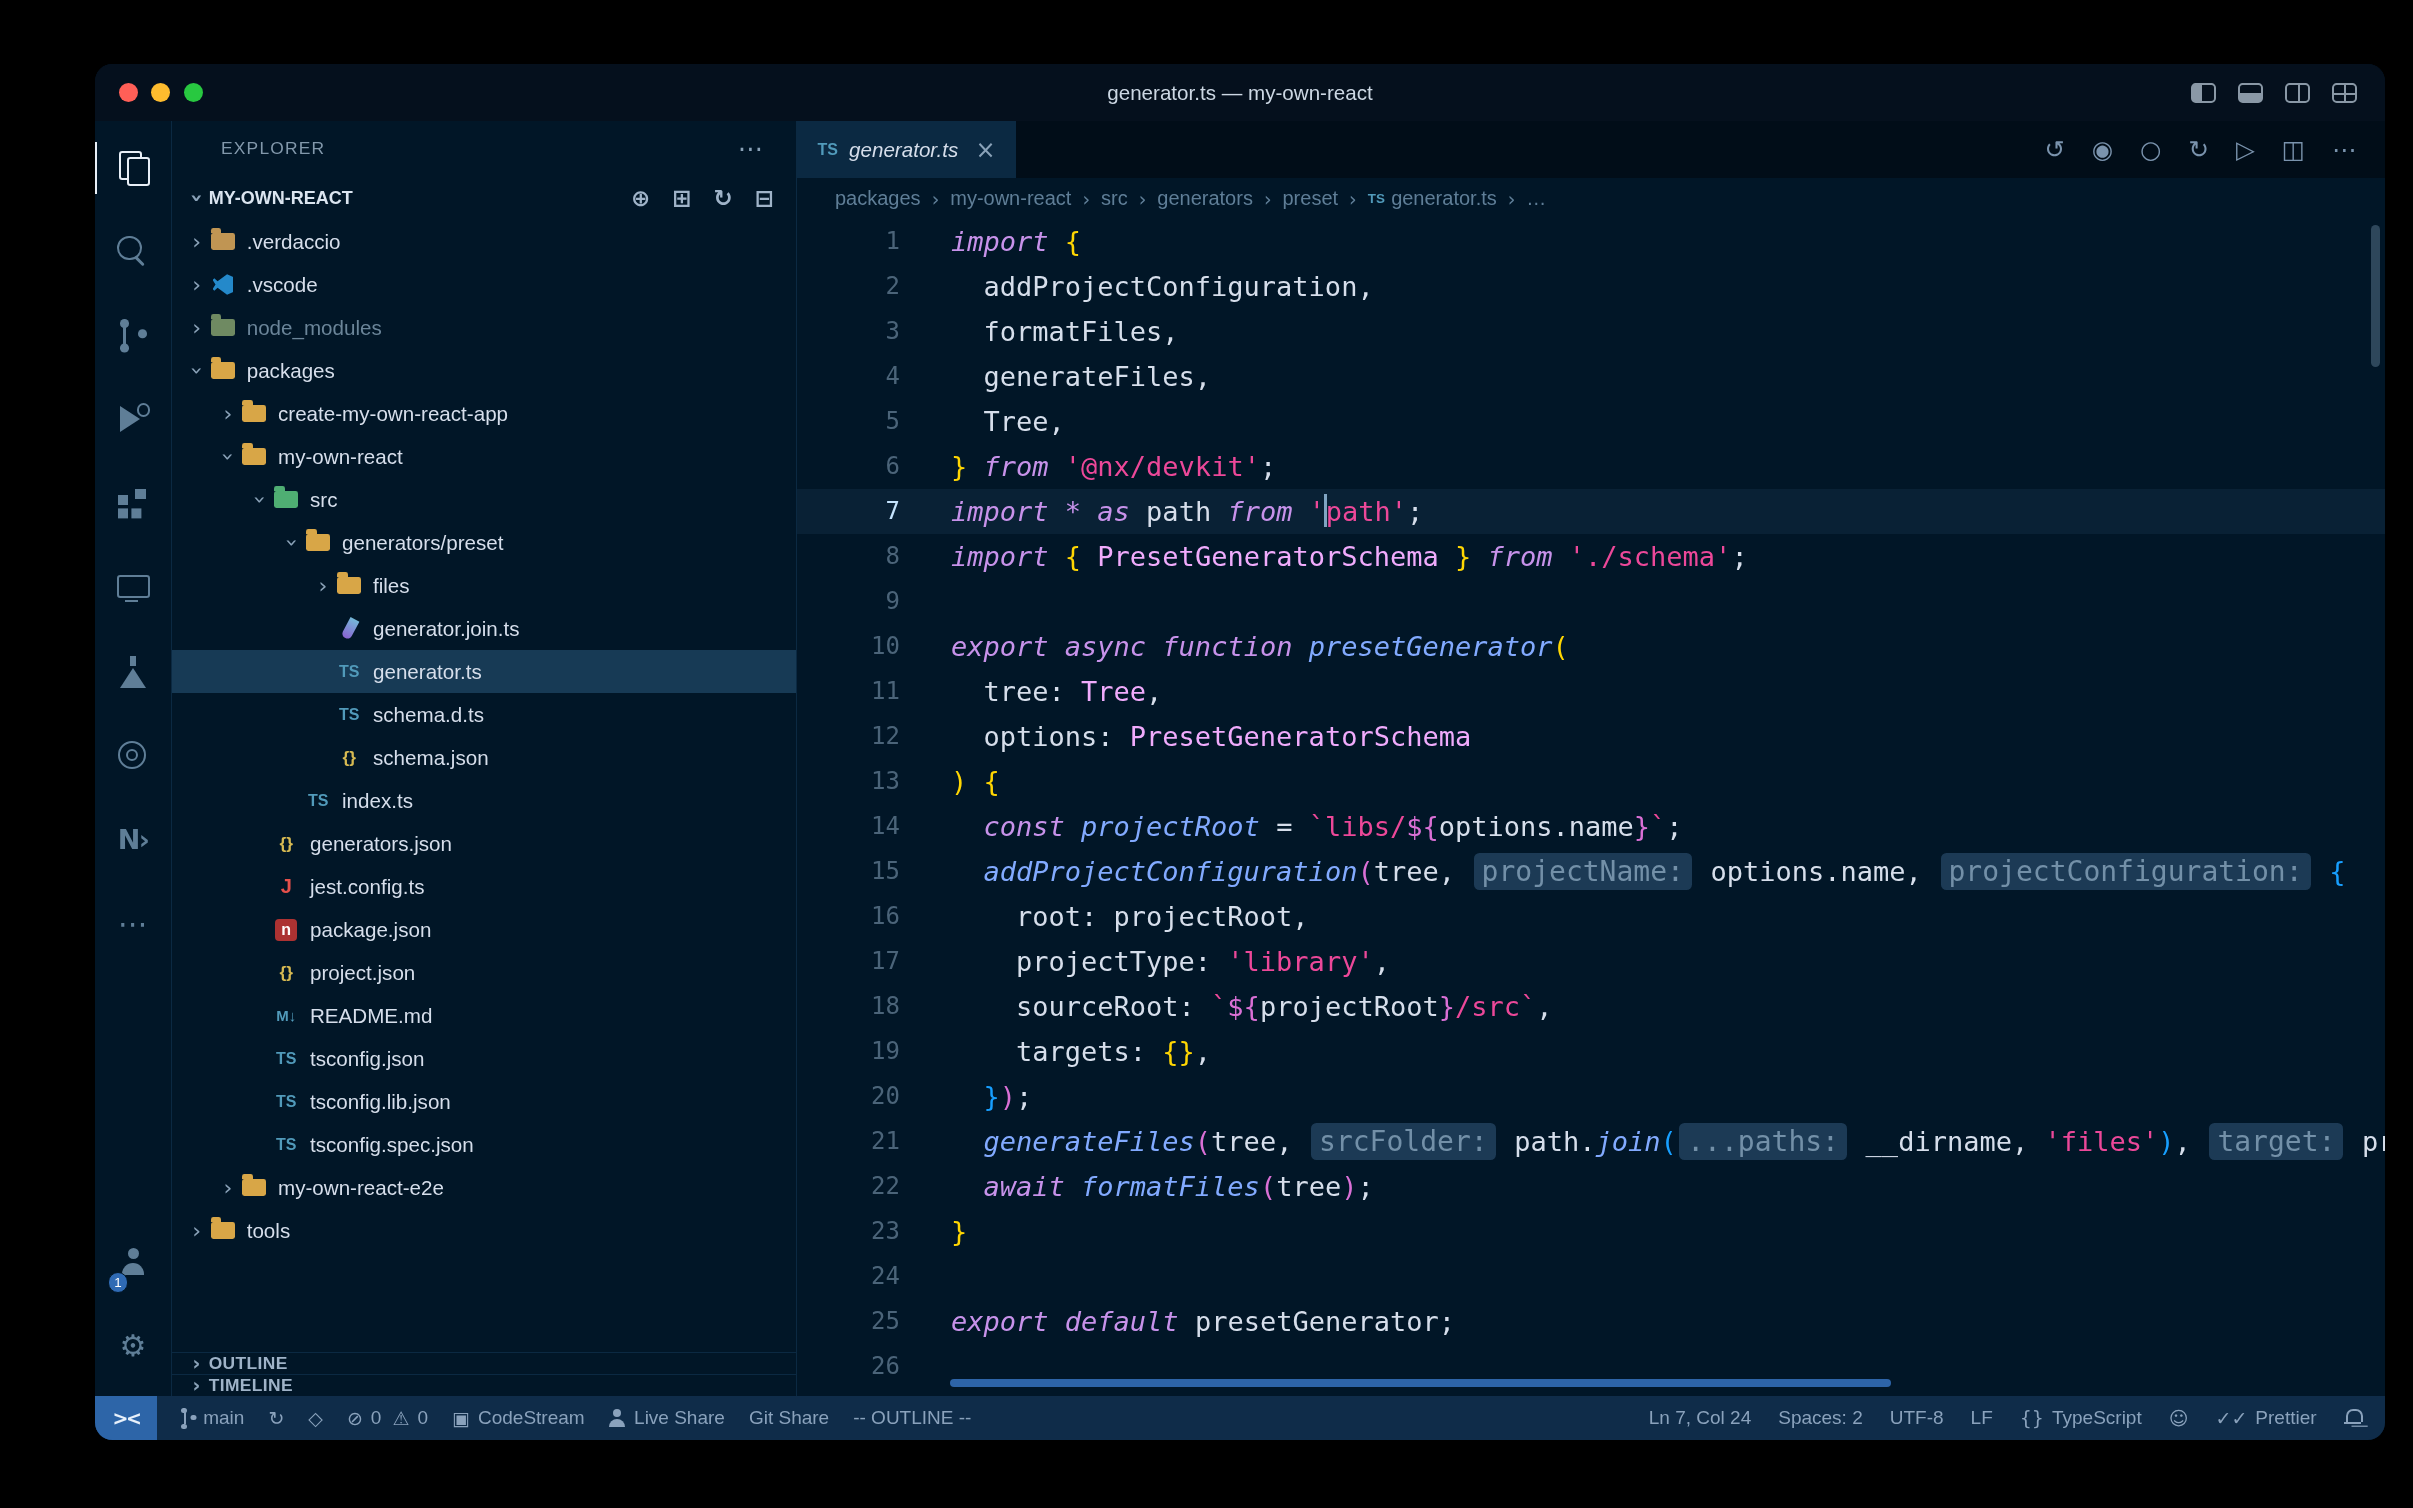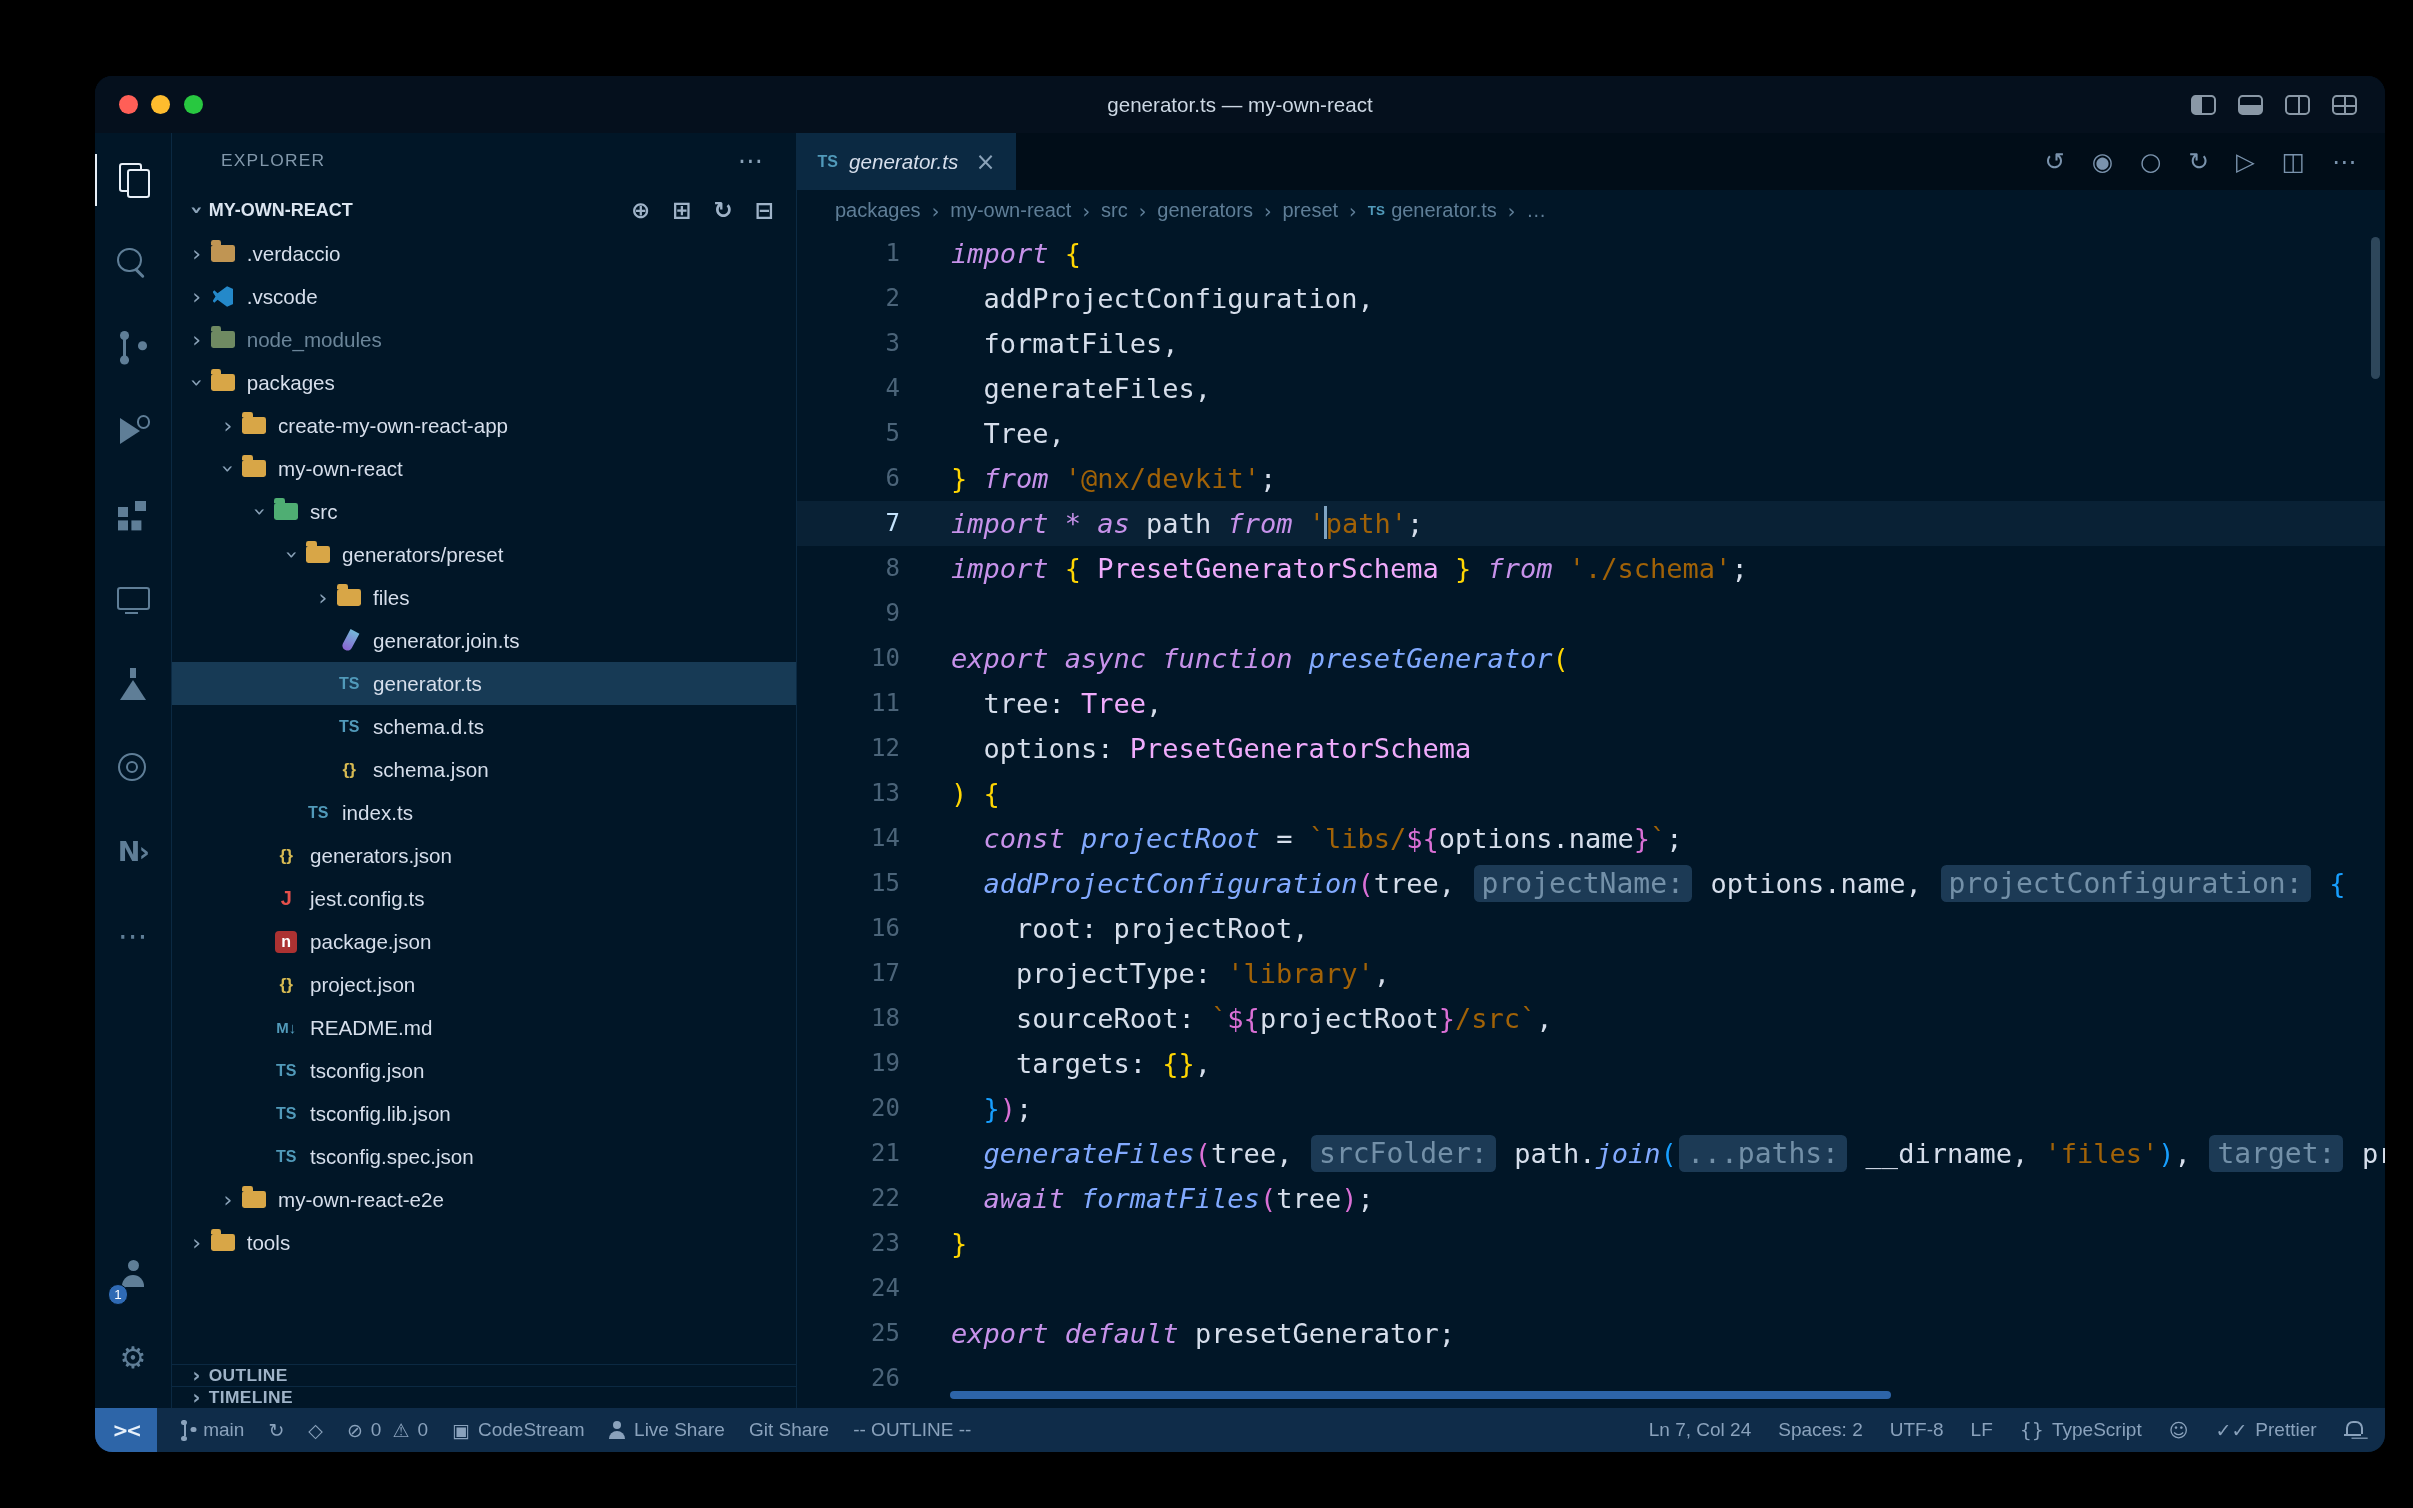--- a/index.html
+++ b/index.html
@@ -1,20 +1,20 @@
 <!DOCTYPE html>
 <html style="font-size:12.7px"><head>
 <meta charset="utf-8">
 <style>
   html,body{margin:0;padding:0;background:#000;}
   body{width:2413px;height:1509px;position:relative;overflow:hidden;
        font-family:"Liberation Sans",sans-serif;}
   *{box-sizing:border-box;}
 
-  .window{position:absolute;left:95px;top:76px;width:2290px;height:1376px;
+  .window{position:absolute;left:95px;top:64px;width:2290px;height:1376px;
     background:#011627;border-radius:17.4px;overflow:hidden;display:flex;flex-direction:column;
     box-shadow:0 32px 111px rgba(0,0,0,.85);}
 
   
   .titlebar{flex:0 0 57px;background:#05101d;display:flex;align-items:center;position:relative;}
   .lights{display:flex;gap:13.4px;padding-left:24px;z-index:2;}
   .light{width:19px;height:19px;border-radius:50%;}
   .title{position:absolute;left:0;right:0;text-align:center;color:#ccd7e3;font-size:20.6px;}
   .win-controls{margin-left:auto;display:flex;gap:22px;padding-right:28.5px;z-index:2;}
   .wc{width:25px;height:20px;border:2.4px solid #8a98a6;border-radius:4.7px;position:relative;cursor:pointer;}
@@ -122,21 +122,21 @@
   .bc-ts{font-size:13.4px;color:#519aba;font-weight:700;}
 
   .code-wrap{position:relative;flex:1;overflow:hidden;font-family:"DejaVu Sans Mono",monospace;font-size:27px;}
   .cl{display:flex;height:45px;line-height:45px;white-space:pre;}
   .cl.cur{background:rgba(43,75,105,.22);}
   .ln{flex:0 0 103px;text-align:right;color:#4b6479;font-size:24px;}
   .cl.cur .ln{color:#c5e4fd;}
   .lc{padding-left:51px;}
   .tk-k{color:#c792ea;font-style:italic;}
   .tk-f{color:#82aaff;font-style:italic;}
-  .tk-s{color:#a16207;}
+  .tk-s{color:#ec4899;}
   .tk-t{color:#f0abfc;}
   .tk-w{color:#d6deeb;}
   .tk-b1{color:#ffd602;}
   .tk-b2{color:#da70d6;}
   .tk-b3{color:#179fff;}
   .tk-h{background:#1c3a55;color:#7390a8;border-radius:5.5px;padding:1.6px 8px;font-size:28px;margin:0 2.4px;font-style:normal;}
   .caret{display:inline-block;width:2.4px;height:33px;background:#80a4c2;vertical-align:-6.3px;margin:0 -0.8px;}
   .vscroll{position:absolute;right:4.7px;top:6.3px;width:9.5px;height:142px;border-radius:4.7px;background:rgba(103,131,155,.45);cursor:pointer;}
   .hscroll{position:absolute;left:153px;bottom:9.5px;width:941px;height:8px;border-radius:4px;background:#2d64a8;cursor:pointer;}
 

